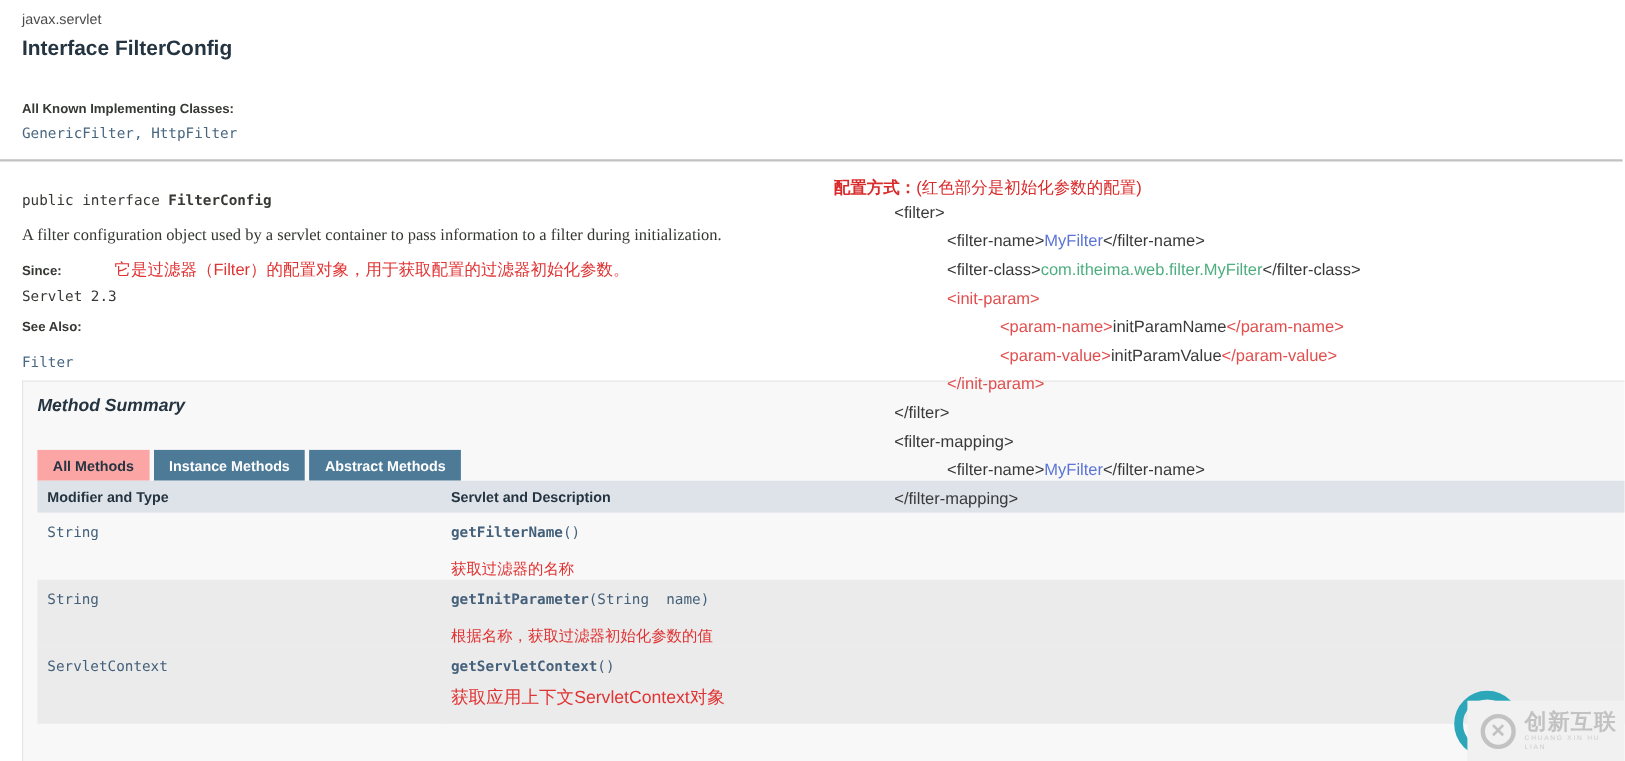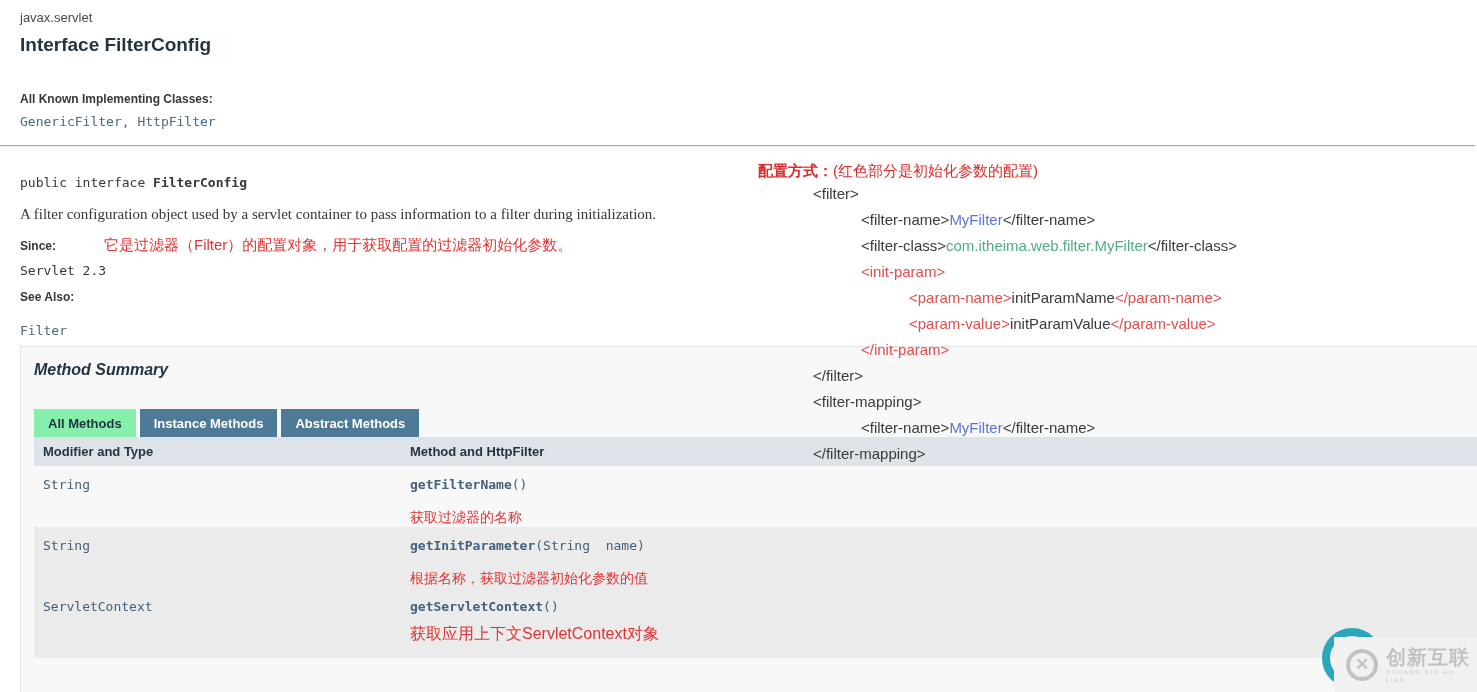--- a/index.html
+++ b/index.html
@@ -34,21 +34,21 @@
     left:20px; top:346px; right:0; bottom:0;
     background:#f8f8f8; border-top:1px solid #e4e4e4; border-left:1px solid #e4e4e4;
   }
   .summary-title { position:absolute; left:13px; top:14px; font-size:16px; font-weight:bold; font-style:italic; color:#253441; }
   .tabs { position:absolute; left:13px; top:62px; height:28px; display:flex; }
   .tab {
     height:28px; padding:0 14px; margin-right:4px; border:none; cursor:pointer;
     font-family:"Liberation Sans", sans-serif; font-size:13px; font-weight:bold;
     background:#4D7A97; color:#ffffff; display:flex; align-items:center;
   }
-  .tab.active { background:#86efac; color:#253441; }
+  .tab.active { background:#fca5a5; color:#253441; }
   table.msum { position:absolute; left:13px; top:90px; right:0; border-collapse:collapse; width:calc(100% - 13px); }
   table.msum th {
     background:#dee3e9; color:#253441; font-size:13px; font-weight:bold; text-align:left;
     height:29px; padding:0 0 0 9px; vertical-align:middle;
   }
   table.msum td { vertical-align:top; padding:9px 0 0 9px; height:54px; }
   table.msum tr.alt td { background:#ebebeb; }
   table.msum col.c1 { width:367px; }
   .tcode, .sig { font-family:"DejaVu Sans Mono", monospace; font-size:13px; color:#44607a; white-space:pre; }
   .sig b { color:#44607a; cursor:pointer; }
@@ -114,21 +114,21 @@
       <button class="tab">Abstract Methods</button>
     </div>
   <table class="msum">
     <colgroup>
         <col class="c1">
         <col>
       </colgroup>
     <thead>
       <tr>
         <th>Modifier and Type</th>
-        <th>Method and HttpFilter</th>
+        <th>Servlet and Description</th>
       </tr>
     </thead>
     <tbody>
         <tr>
           <td><span class="tcode">String</span></td>
           <td><span class="sig"><b>getFilterName</b>()</span><div class="mdesc">获取过滤器的名称</div></td>
         </tr>
         <tr class="alt">
           <td><span class="tcode">String</span></td>
           <td><span class="sig"><b>getInitParameter</b>(String  name)</span><div class="mdesc">根据名称，获取过滤器初始化参数的值</div></td>

